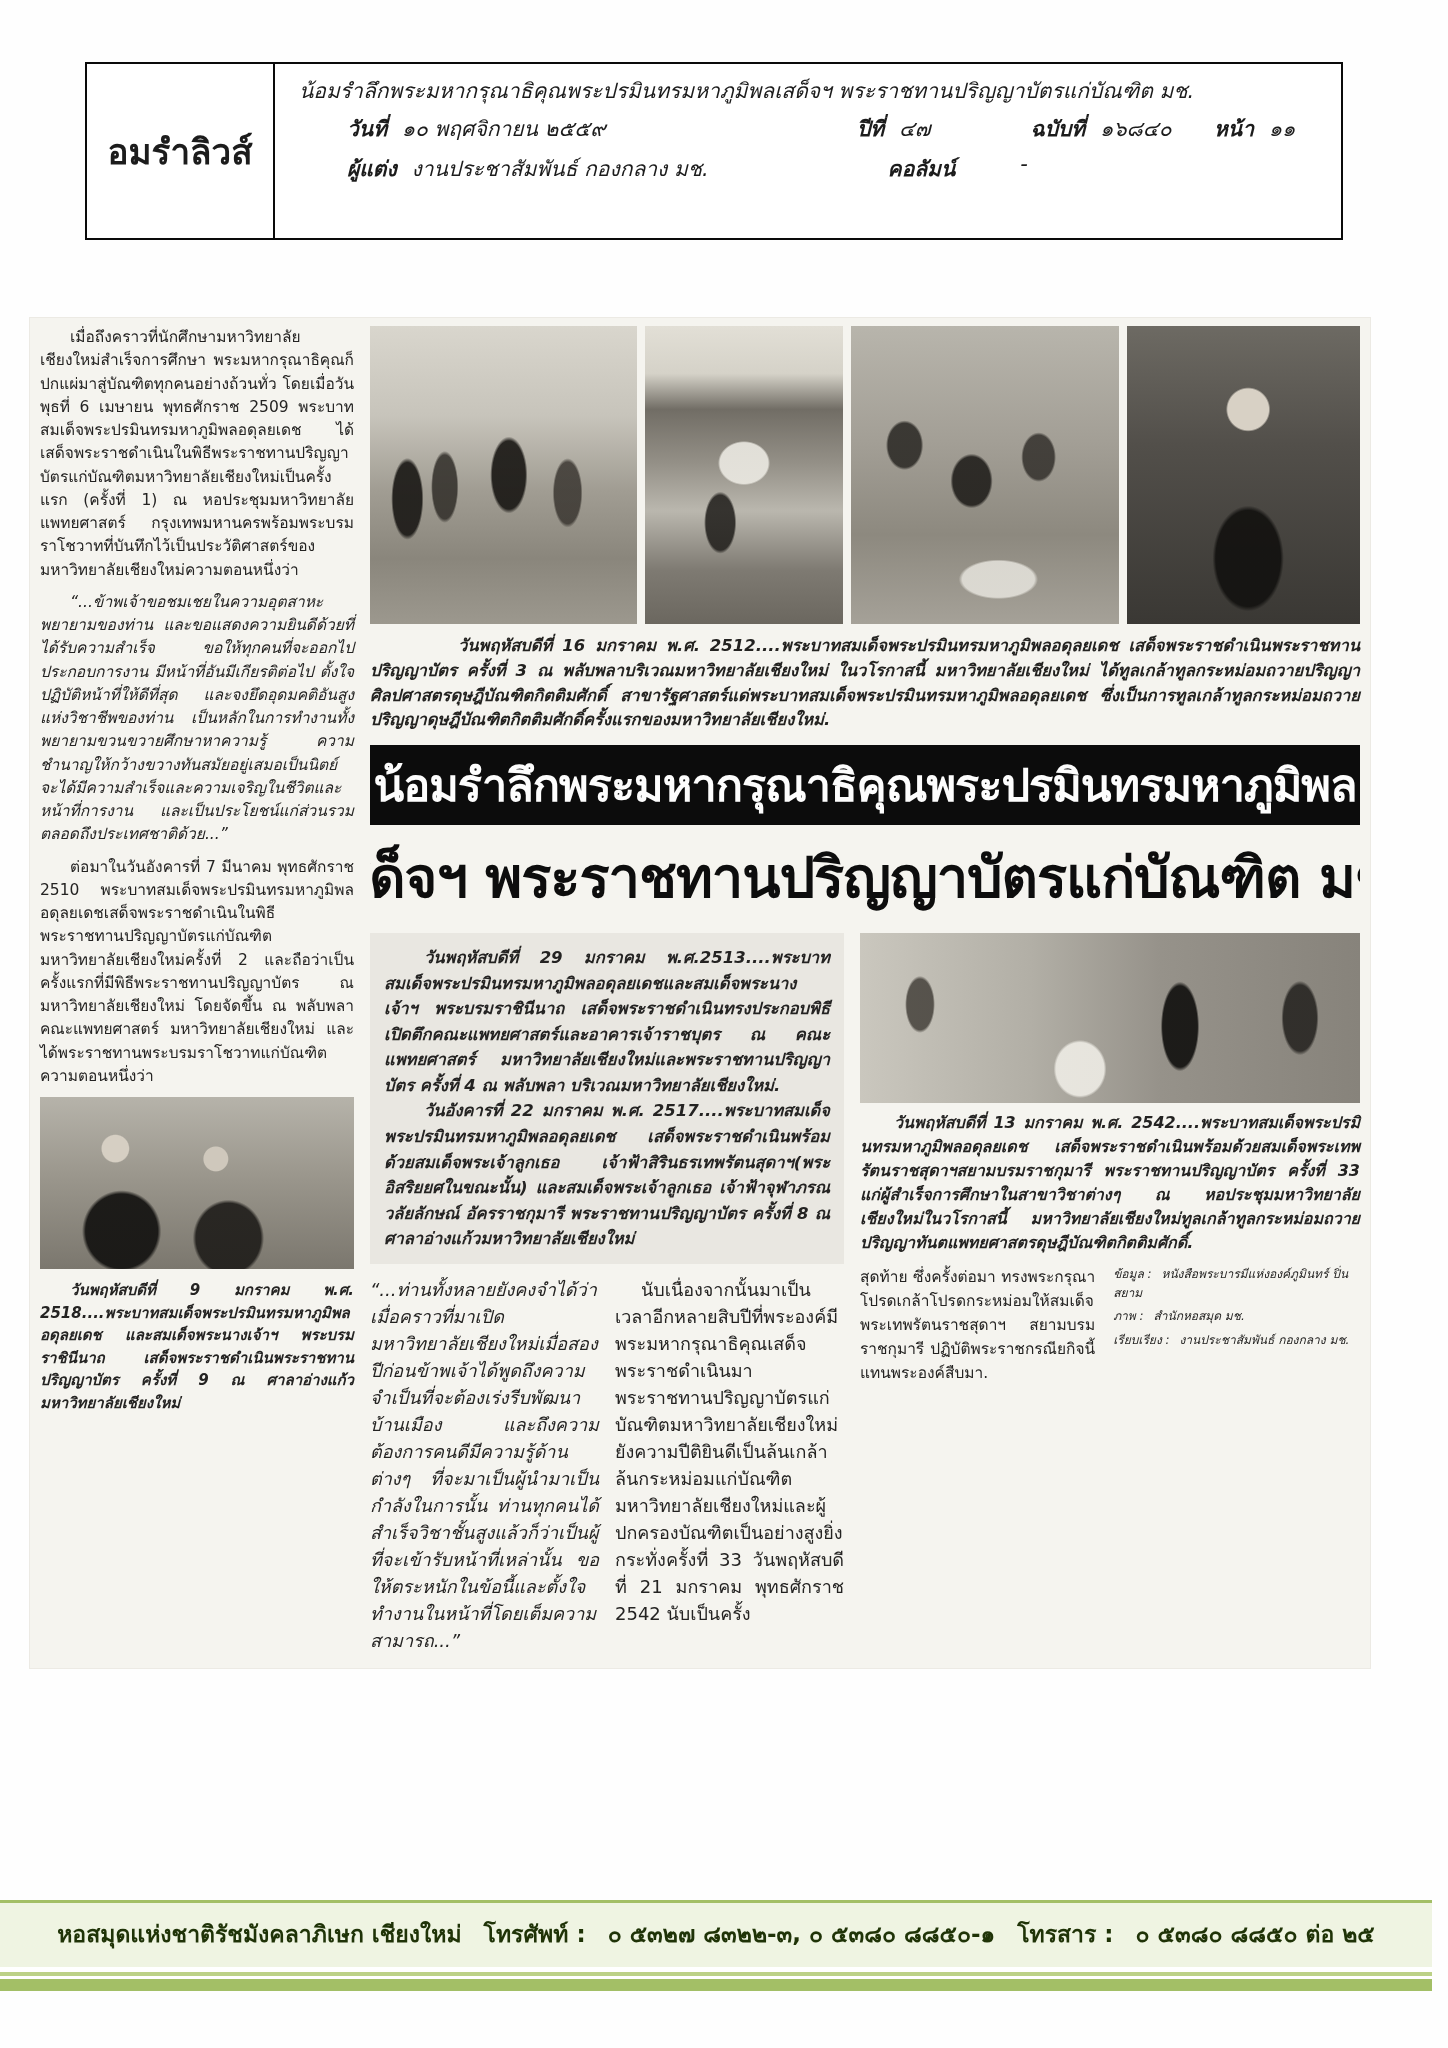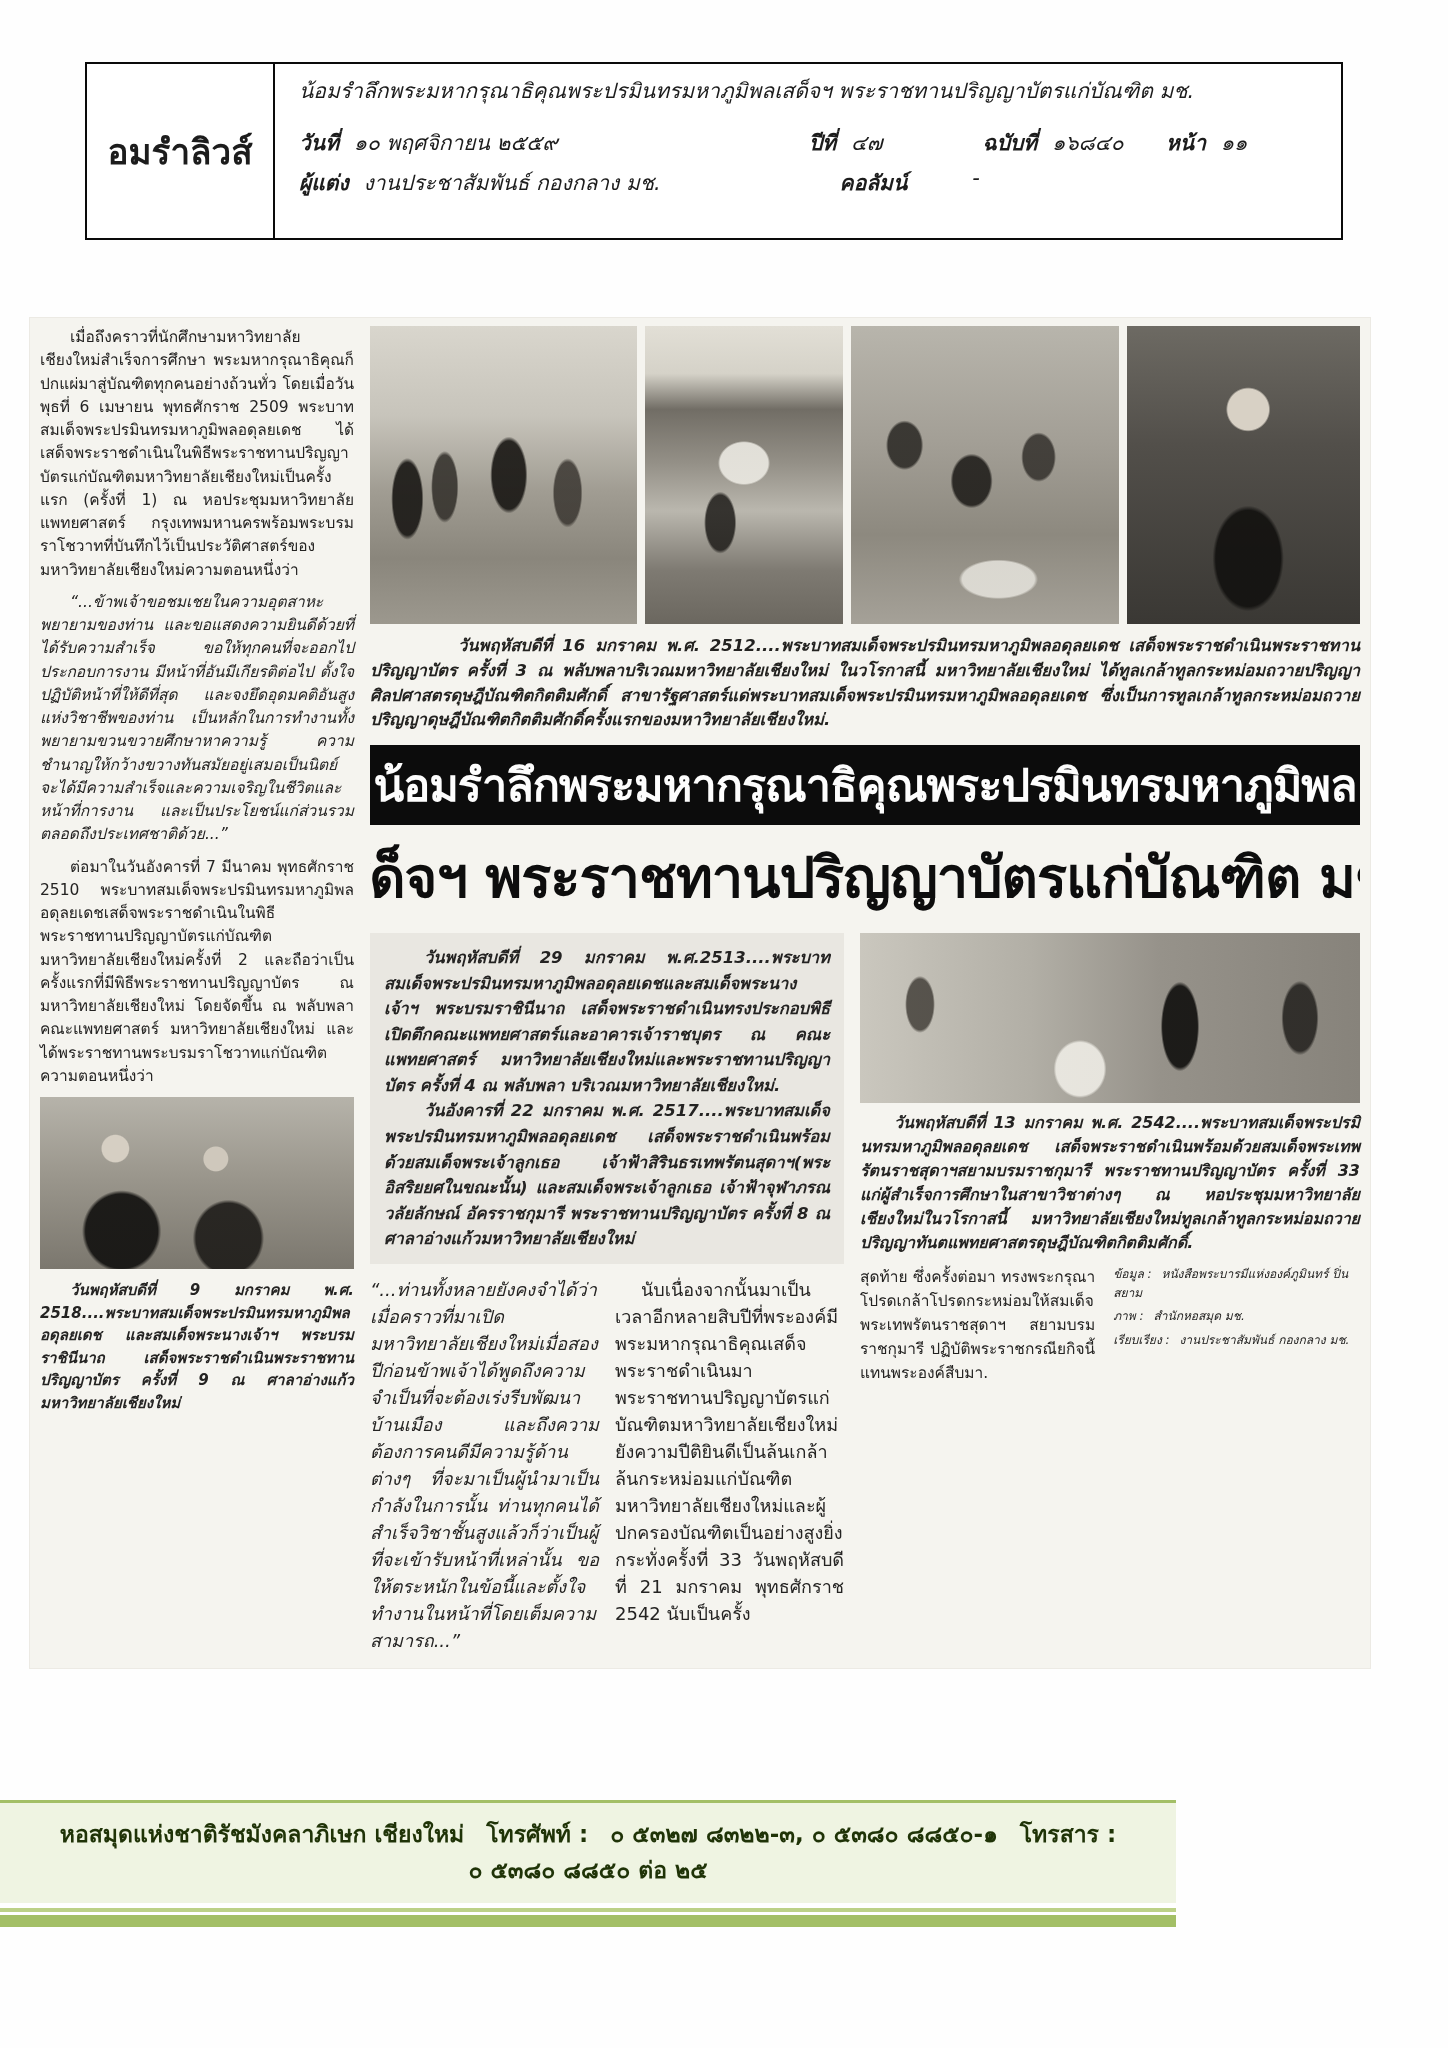--- a/index.html
+++ b/index.html
@@ -17,21 +17,21 @@
     border:2.5px solid #0a0a0a;background:#fff;display:flex;box-sizing:border-box;
   }
   .hdr-left{
     width:186px;flex:0 0 186px;border-right:2.5px solid #0a0a0a;
     display:flex;align-items:center;justify-content:center;
     font-size:35px;font-weight:700;letter-spacing:0;
   }
   .hdr-right{flex:1;position:relative;padding:10px 22px 12px 24px;font-style:italic;}
   .hdr-title{font-size:21px;line-height:1.62;max-width:1010px;}
   .hdr-row{position:relative;height:36px;margin-top:4px;font-size:21px;}
-  .hpos{position:absolute;white-space:nowrap;top:14px;}
+  .hpos{position:absolute;white-space:nowrap;top:0;margin-left:48px;}
   .lbl{font-weight:700;}
   .val{font-weight:400;margin-left:8px;}
 
   
   .article{
     position:absolute;left:30px;top:318px;width:1340px;
     background:#f5f4ef;box-shadow:0 0 0 1px #eceae4;
     padding:8px 10px 14px;box-sizing:border-box;
     display:flex;gap:16px;color:#242322;
   }
@@ -107,21 +107,21 @@
   .rbot{display:flex;gap:18px;margin-top:10px;font-size:15.5px;line-height:1.55;}
   .closing{flex:1;text-align:justify;}
   .credits{flex:1.05;font-style:italic;font-weight:400;font-size:12px;}
   .credits div{margin-bottom:5px;}
   .credits .clbl{margin-right:6px;}
 
   .lcap{font-size:15px;font-weight:700;font-style:italic;line-height:1.5;
     text-align:justify;text-indent:30px;}
 
   
-  .footer{position:absolute;left:0;top:1800px;width:1176px;}
+  .footer{position:absolute;left:0;top:1900px;width:1432px;}
   .f-top{height:3px;background:#a3bf66;}
   .f-band{background:#eff4e2;text-align:center;padding:13px 0 15px;
     font-size:23px;font-weight:700;color:#1f3307;}
   .f-band span{margin:0 7px;white-space:nowrap;}
   .f-s1{height:5px;background:#ffffff;}
   .f-s2{height:4px;background:#bcd187;}
   .f-s3{height:3px;background:#ffffff;}
   .f-s4{height:12px;background:#a3bf66;}
 </style>
 </head>

